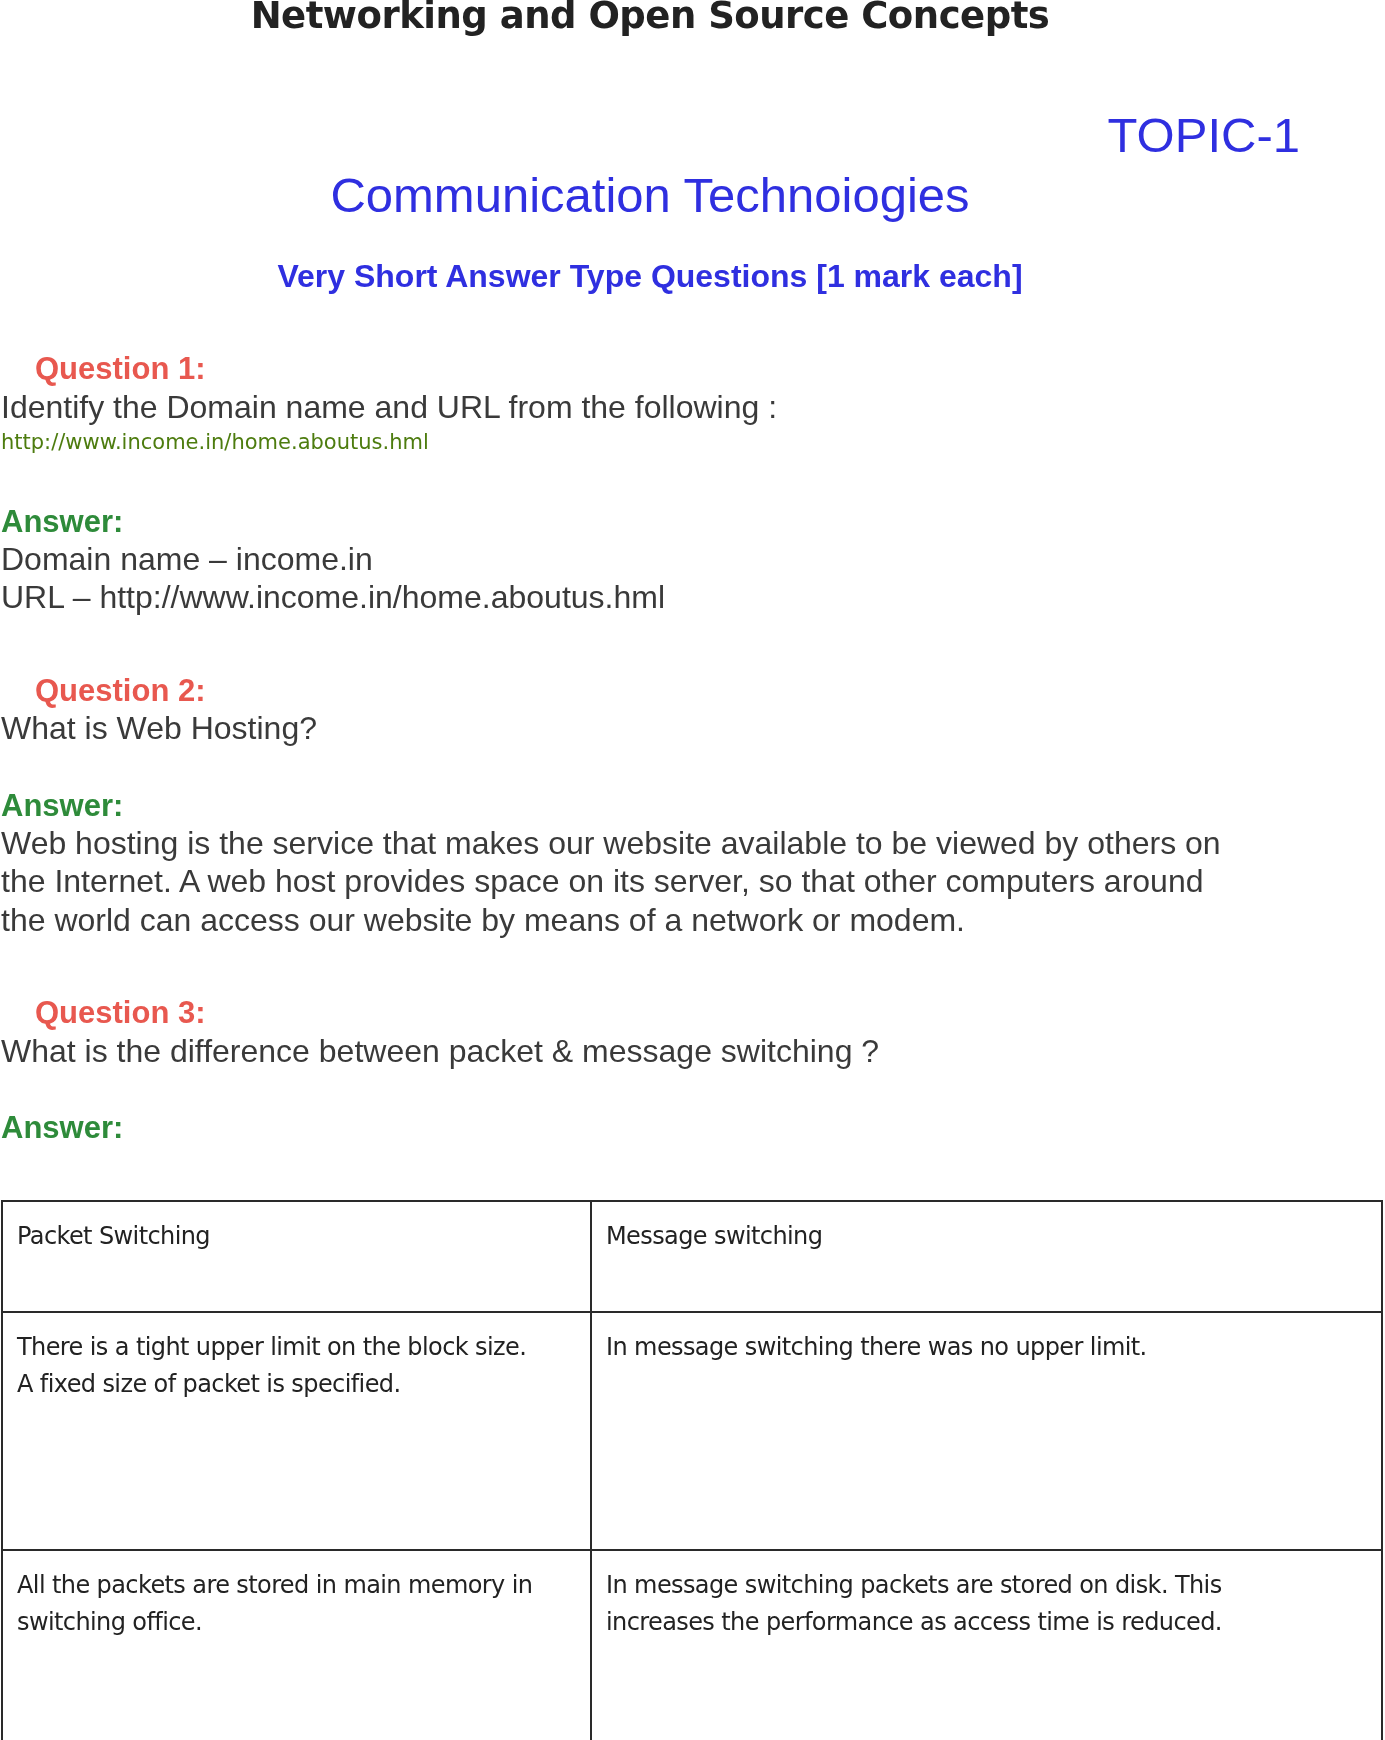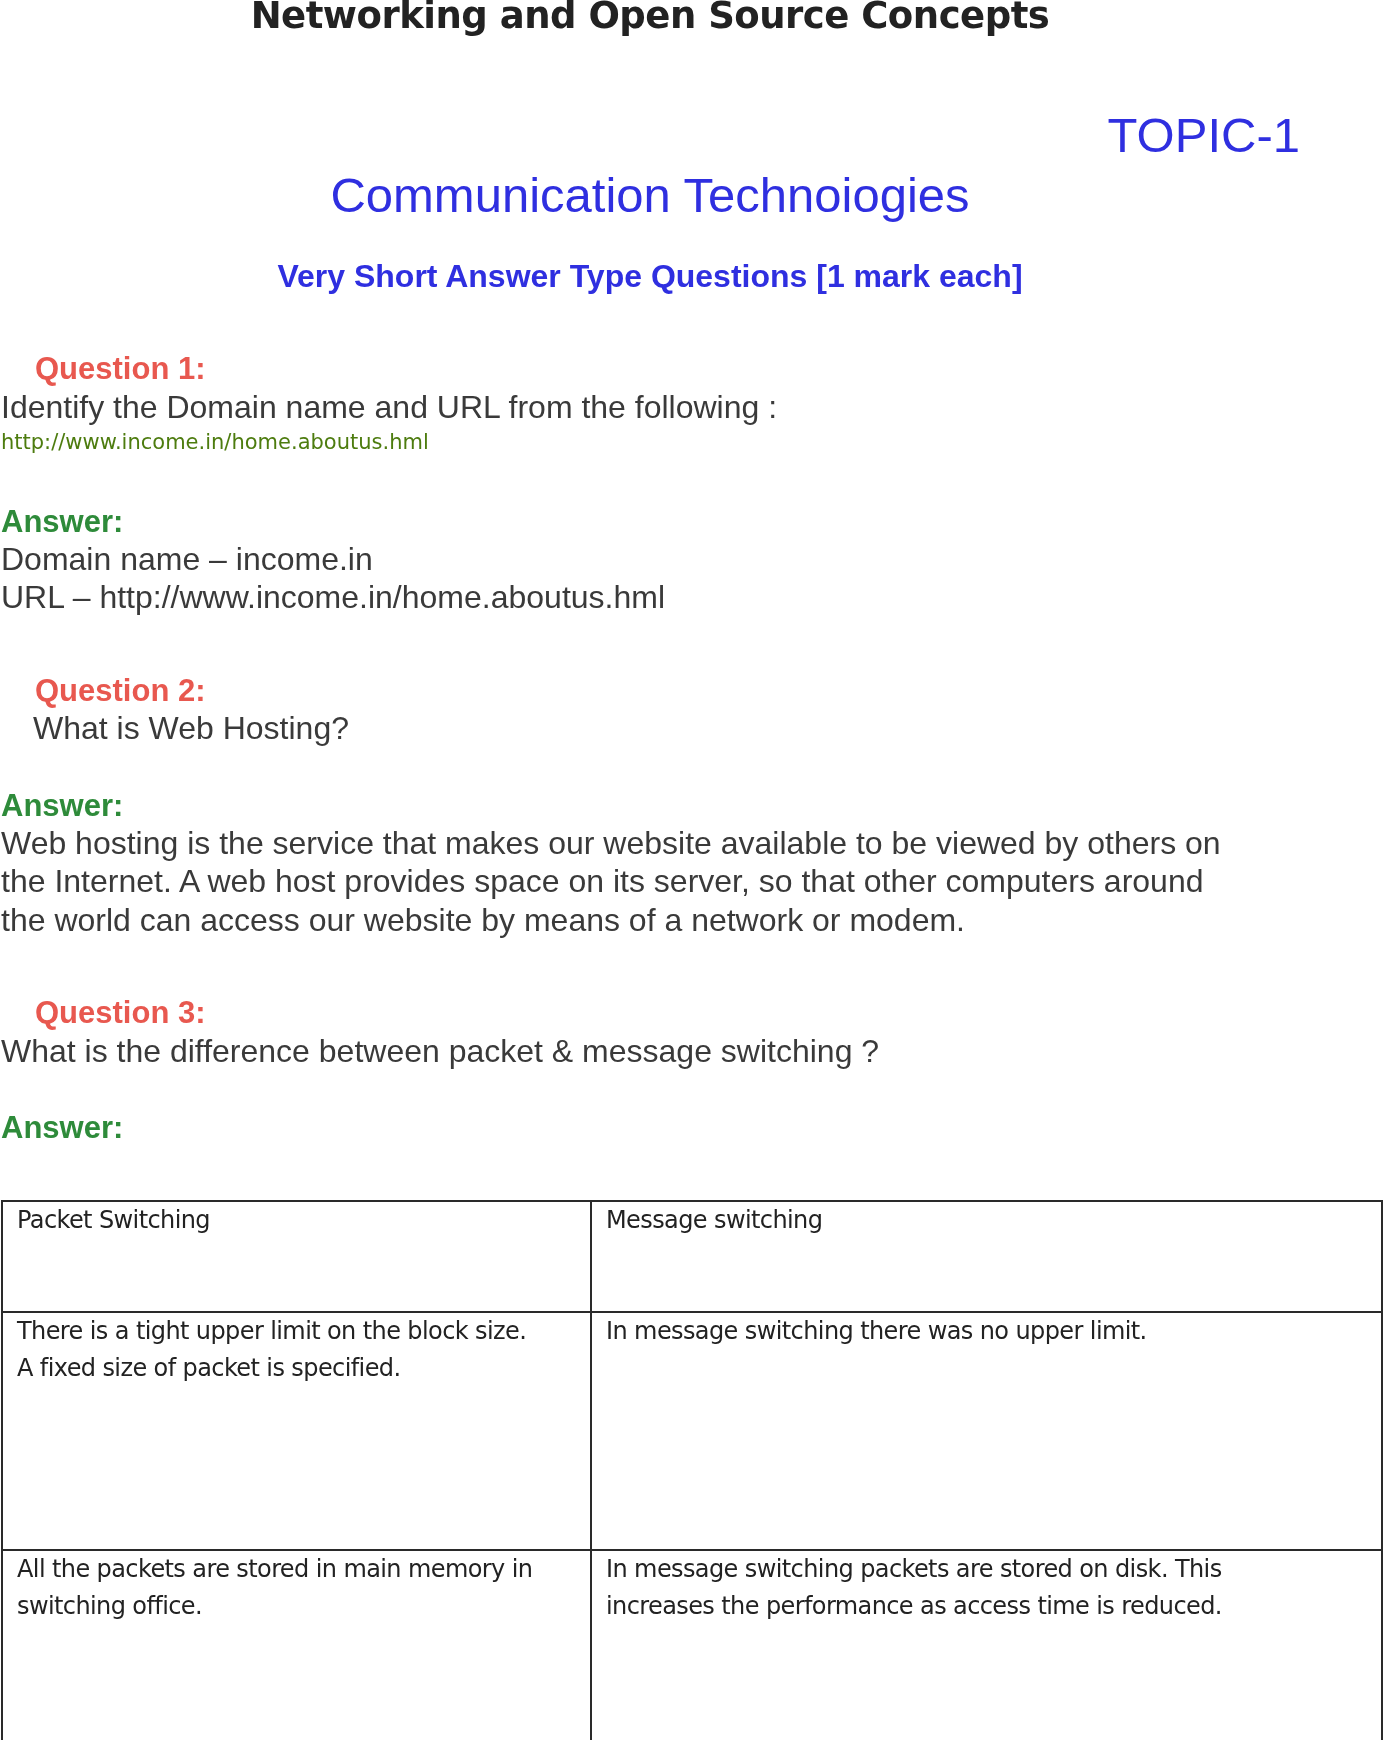--- a/index.html
+++ b/index.html
@@ -21,21 +21,21 @@
   .qlabel { left: 1px; font-family: "Liberation Sans", sans-serif; font-weight: bold; font-size: 31px; color: #e8584f; padding-left: 34px; }
   .alabel { left: 1px; font-family: "Liberation Sans", sans-serif; font-weight: bold; font-size: 31px; color: #2e8b3a; }
   .body { left: 1px; font-family: "Liberation Sans", sans-serif; font-size: 32px; color: #3a3a3a; }
   .mono-url { left: 1px; font-family: "DejaVu Sans", sans-serif; font-size: 21px; color: #4d7c0f; }
   table.cmp {
     position: absolute; left: 1px; top: 1200px; width: 1382px;
     border-collapse: collapse; table-layout: fixed;
   }
   table.cmp td {
     border: 2px solid #2a2a2a; vertical-align: top;
-    padding: 0 14px 0 14px;
+    padding: 16px 14px 0 14px;
     font-family: "DejaVu Sans", sans-serif; font-size: 24px; line-height: 37px; color: #222;
     letter-spacing: -0.6px;
   }
   table.cmp col.c1 { width: 589px; }
 </style>
 </head>
 <body>
 
 <div class="abs title">Networking and Open Source Concepts</div>
 <div class="abs topic" style="top:107px;text-align:right;">TOPIC-1</div>
@@ -43,21 +43,21 @@
 <div class="abs subhead" style="top:258px;">Very Short Answer Type Questions [1 mark each]</div>
 
 <div class="abs qlabel" style="top:351px;">Question 1:</div>
 <div class="abs body" style="top:389px;">Identify the Domain name and URL from the following :</div>
 <div class="abs mono-url" style="top:430px;">http://www.income.in/home.aboutus.hml</div>
 <div class="abs alabel" style="top:504px;">Answer:</div>
 <div class="abs body" style="top:541px;">Domain name – income.in</div>
 <div class="abs body" style="top:579px;">URL – http://www.income.in/home.aboutus.hml</div>
 
 <div class="abs qlabel" style="top:673px;">Question 2:</div>
-<div class="abs body" style="top:710px;padding-left:32px;">What is Web Hosting?</div>
+<div class="abs body" style="top:710px;">What is Web Hosting?</div>
 <div class="abs alabel" style="top:788px;">Answer:</div>
 <div class="abs body" style="top:825px;">Web hosting is the service that makes our website available to be viewed by others on</div>
 <div class="abs body" style="top:863px;">the Internet. A web host provides space on its server, so that other computers around</div>
 <div class="abs body" style="top:902px;">the world can access our website by means of a network or modem.</div>
 
 <div class="abs qlabel" style="top:995px;">Question 3:</div>
 <div class="abs body" style="top:1033px;text-align:center;">What is the difference between packet &amp; message switching ?</div>
 <div class="abs alabel" style="top:1110px;">Answer:</div>
 
 <table class="cmp">

